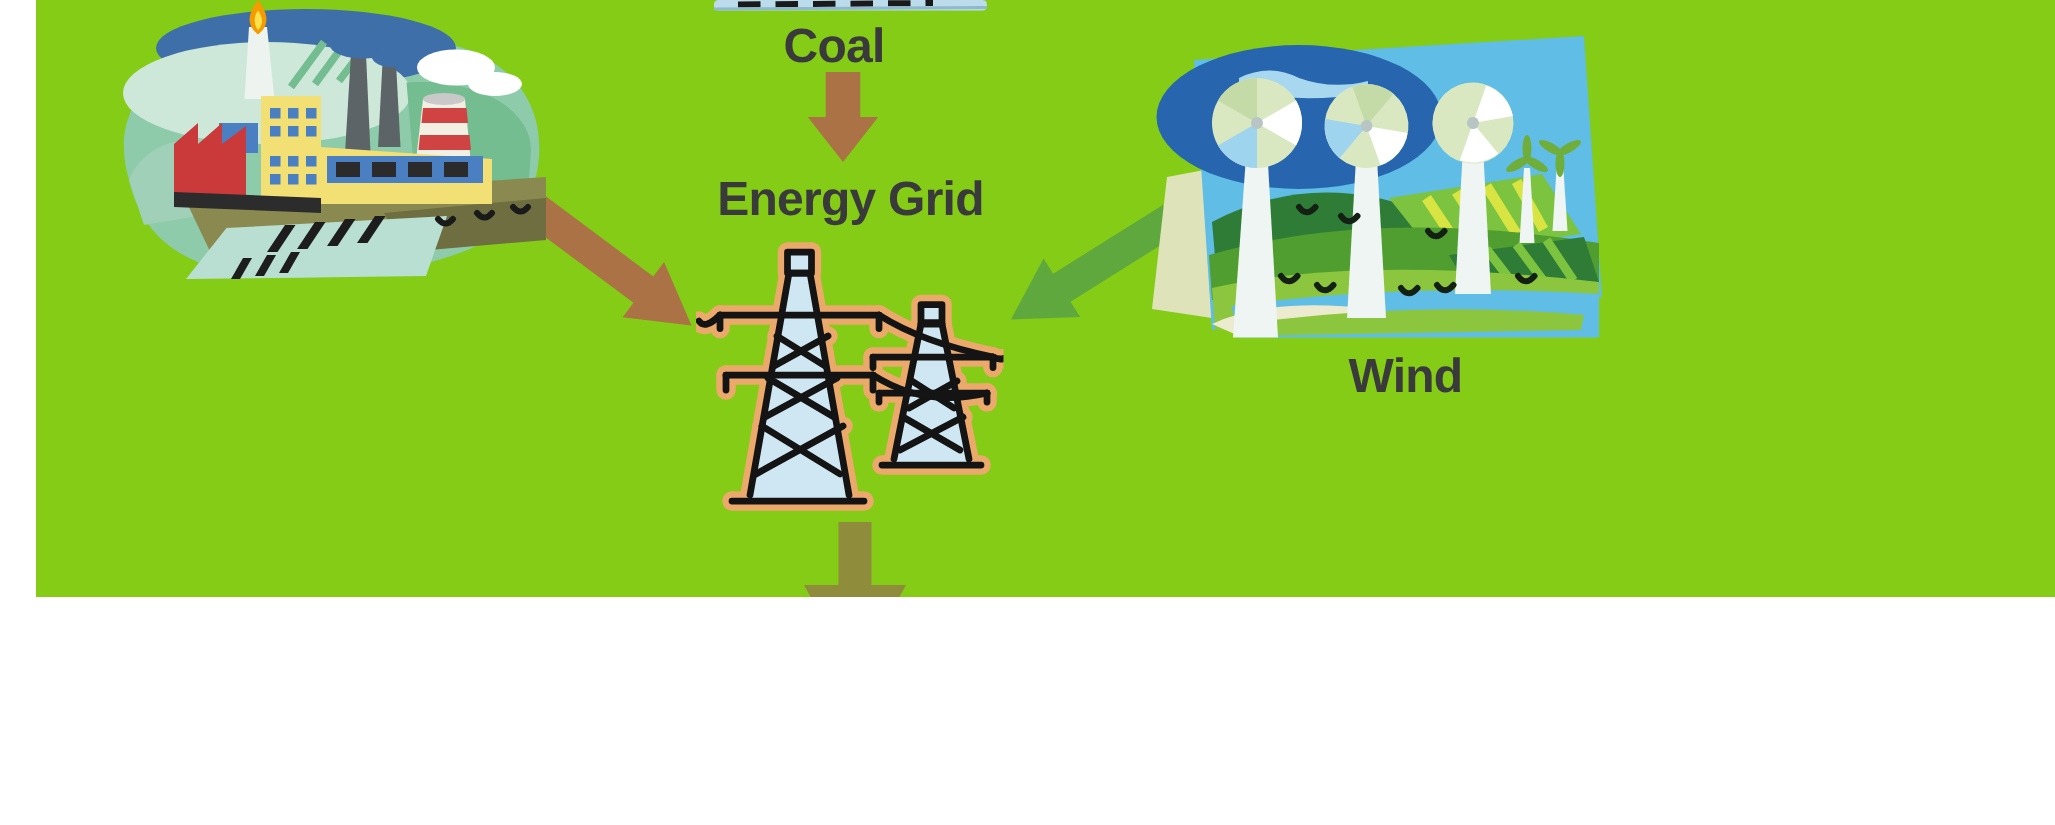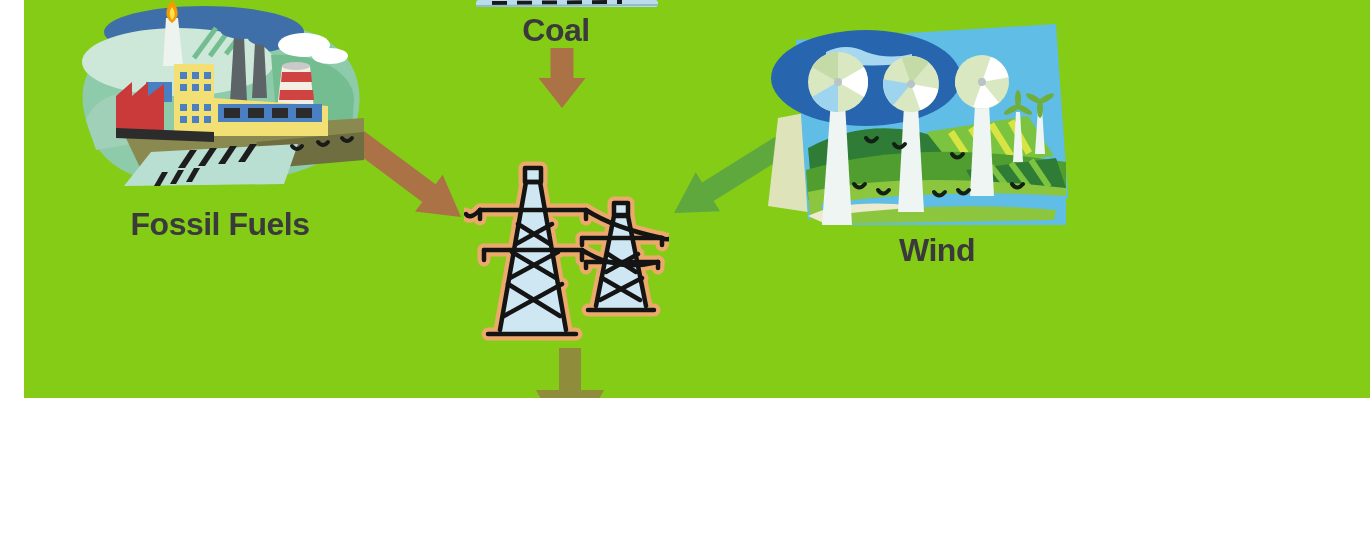--- a/index.html
+++ b/index.html
@@ -17,22 +17,22 @@
 
   <div class="ill" style="left:452px;top:0;">
     <svg width="182" height="8" viewBox="0 0 182 8">
       <rect x="0" y="0" width="182" height="7" rx="3" fill="#bcdcec"></rect>
       <line x1="16" y1="3" x2="146" y2="2" stroke="#1a1a1a" stroke-width="4" stroke-dasharray="15 10"></line>
       <line x1="0" y1="6" x2="182" y2="5" stroke="#8fb9cc" stroke-width="2"></line>
     </svg>
   </div>
 
   <div class="label" style="left:532px;top:10px;">Coal</div>
+  <div class="label" style="left:543px;top:112px;">Energy Grid</div>
   <div class="label" style="left:196px;top:204px;">
-    <div>Fossil Fuels</div>
   </div>
   <div class="label" style="left:913px;top:230px;">Wind</div>
 
   <svg class="ill" style="left:0;top:0;" width="1370" height="550" viewBox="0 0 1370 550">
     <polygon points="526.5,48 526.5,78 514.5,78 538,108 561.5,78 549.5,78 549.5,48" fill="#ab7246"></polygon>
     <polygon points="320.4,143.8 398.3,201.9 391.1,211.5 437,217 418.7,174.7 411.5,184.3 333.6,126.2" fill="#ab7246"></polygon>
     <polygon points="751.2,136.7 678.1,182.5 671.7,172.3 650,213 696.1,211.3 689.7,201.1 762.8,155.3" fill="#5fa83e"></polygon>
     <polygon points="535,348 535,390 512,390 546,452 580,390 557,390 557,348" fill="#8f8c3b"></polygon>
     <polygon points="652,531.5 707,531.5 707,523.5 737,537 707,550.5 707,542.5 652,542.5" fill="#8f8c3b"></polygon>
     <polygon points="953,526.5 997,526.5 997,516 1043,532 997,548 997,537.5 953,537.5" fill="#8f8c3b"></polygon>

